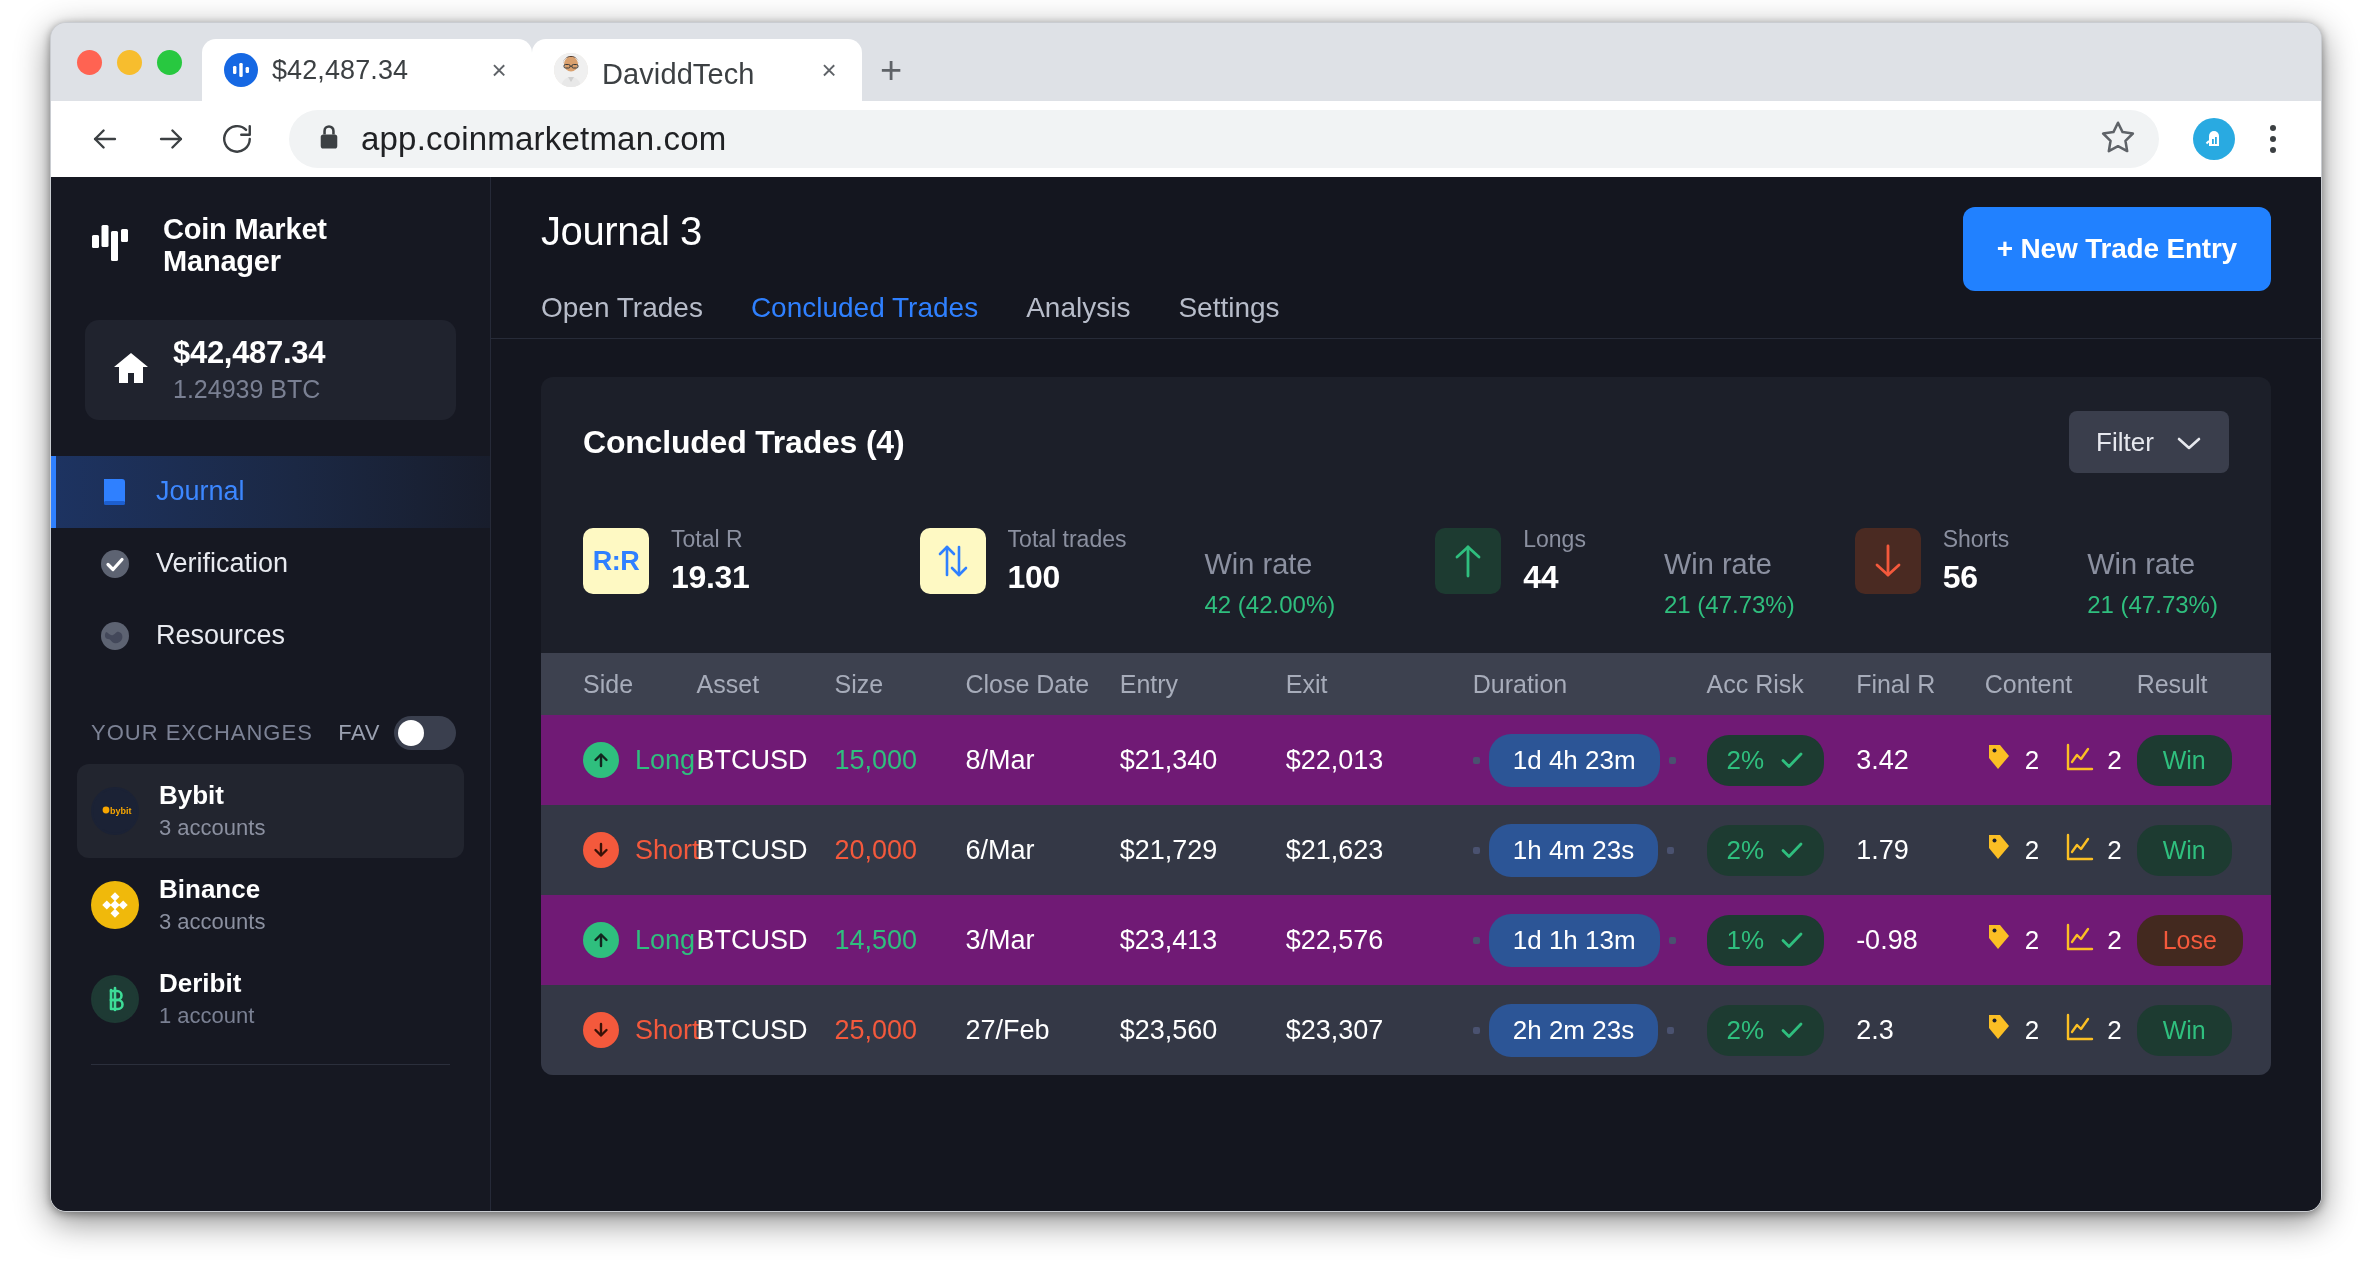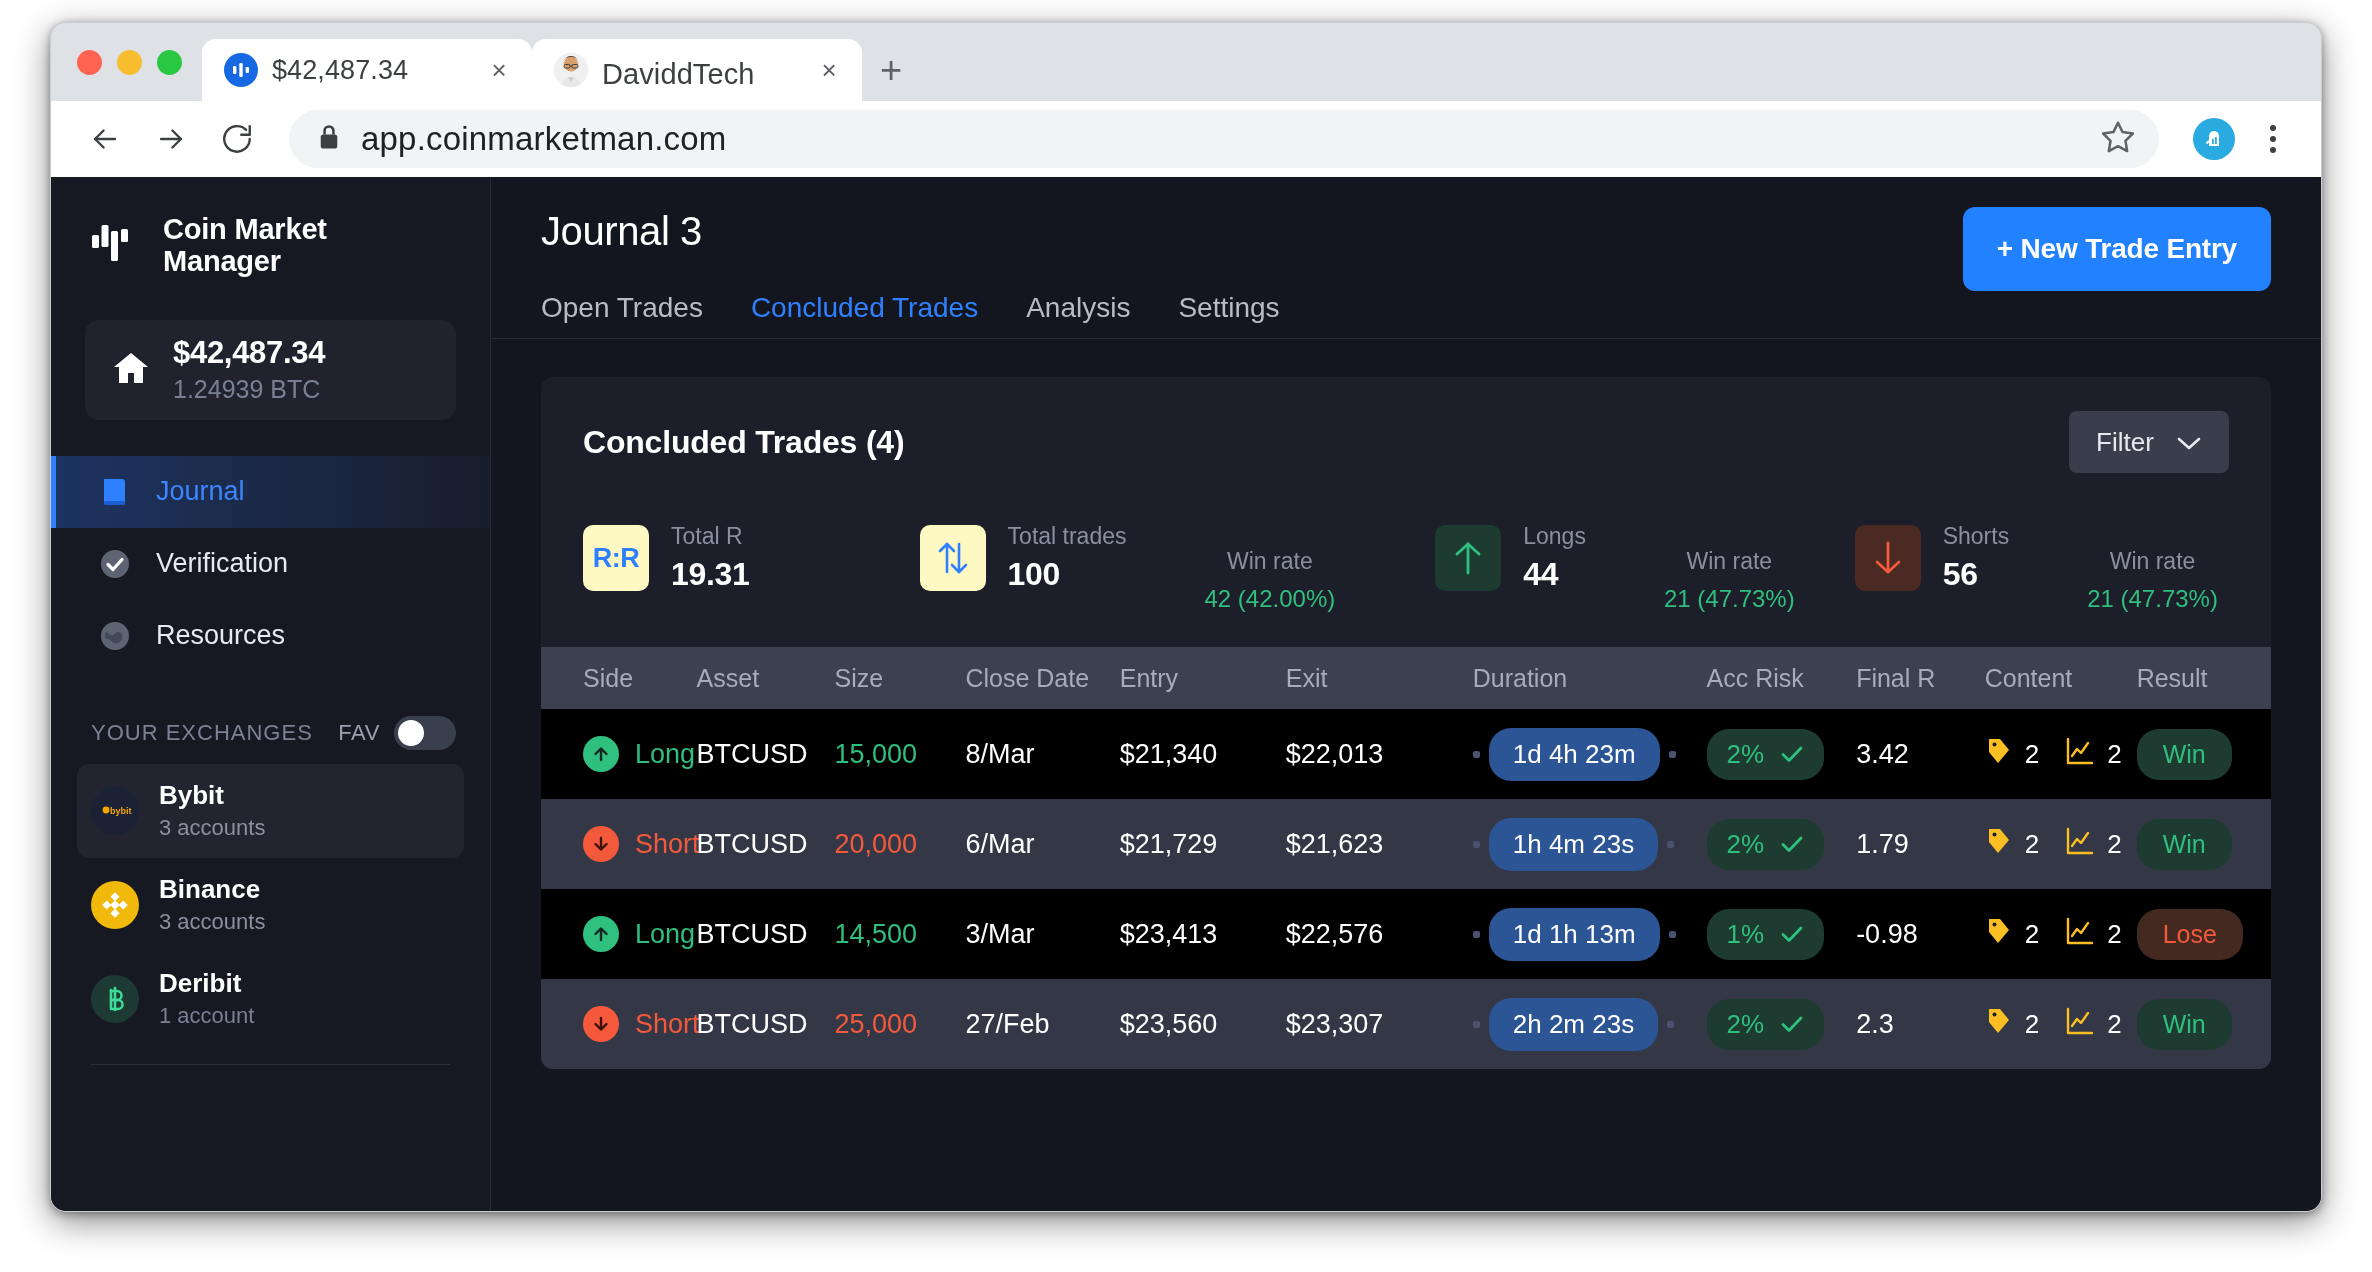--- a/index.html
+++ b/index.html
@@ -233,41 +233,41 @@
     width: 66px; height: 66px; border-radius: 10px; flex: none;
     display: flex; align-items: center; justify-content: center;
   }
   .ic-blue { background: #fef9c3; }
   .ic-green { background: #1d3b31; }
   .ic-red { background: #4a2a22; }
   .rr-text { color: #2f80ff; font-size: 27px; font-weight: 700; letter-spacing: -.5px; }
   .stat-label { color: #8b90a0; font-size: 23px; }
   .stat-value { color: #fff; font-size: 32px; font-weight: 700; margin-top: 6px; letter-spacing: -.3px; }
   .winrate { margin-left: 56px; }
-  .winrate .wr-label { color: #8b90a0; font-size: 23px; text-align: center; margin-top: 45px; }
+  .winrate .wr-label { color: #8b90a0; font-size: 29px; text-align: left; margin-top: 45px; }
   .wr-value { color: #2fbf7e; font-size: 24px; margin-top: 10px; text-align: right; }
   .sp-a { width: 170px; }
   .sp-b { width: 100px; }
   .sp-c { width: 60px; }
 
   
   table { width: 100%; border-collapse: collapse; table-layout: fixed; }
   thead th {
     background: #3d414f; color: #a7acba;
     font-size: 25px; font-weight: 400; text-align: left;
     height: 62px; padding: 0 6px;
   }
   thead th:first-child { padding-left: 42px; }
   thead th:last-child { padding-right: 14px; }
   tbody td {
     height: 90px; color: #fff; font-size: 27px; padding: 0 6px;
     vertical-align: middle;
   }
   tbody td:first-child { padding-left: 42px; }
-  tbody tr.odd { background: #000000; }
+  tbody tr.odd { background: #701a75; }
   tbody tr.even { background: #343846; }
 
   .side-cell { display: flex; align-items: center; gap: 16px; }
   .side-ic {
     width: 36px; height: 36px; border-radius: 50%; flex: none;
     display: flex; align-items: center; justify-content: center;
   }
   .side-long .side-ic { background: #2fbf7e; }
   .side-short .side-ic { background: #f4593c; }
   .side-long .side-txt { color: #2fbf7e; }

